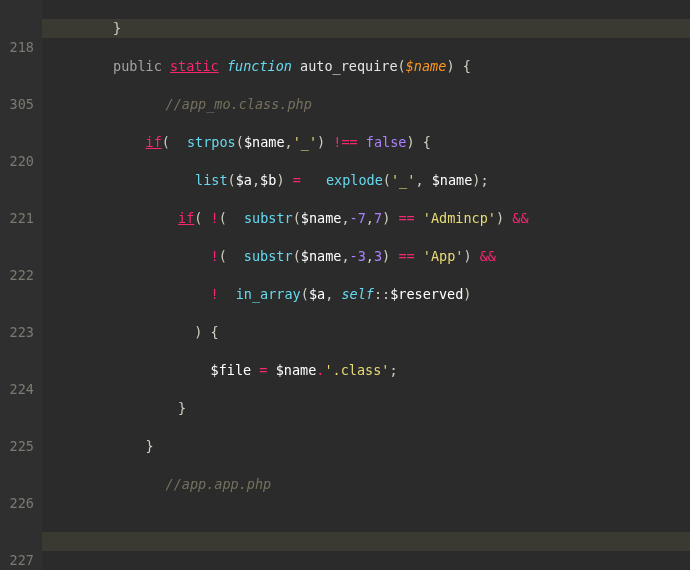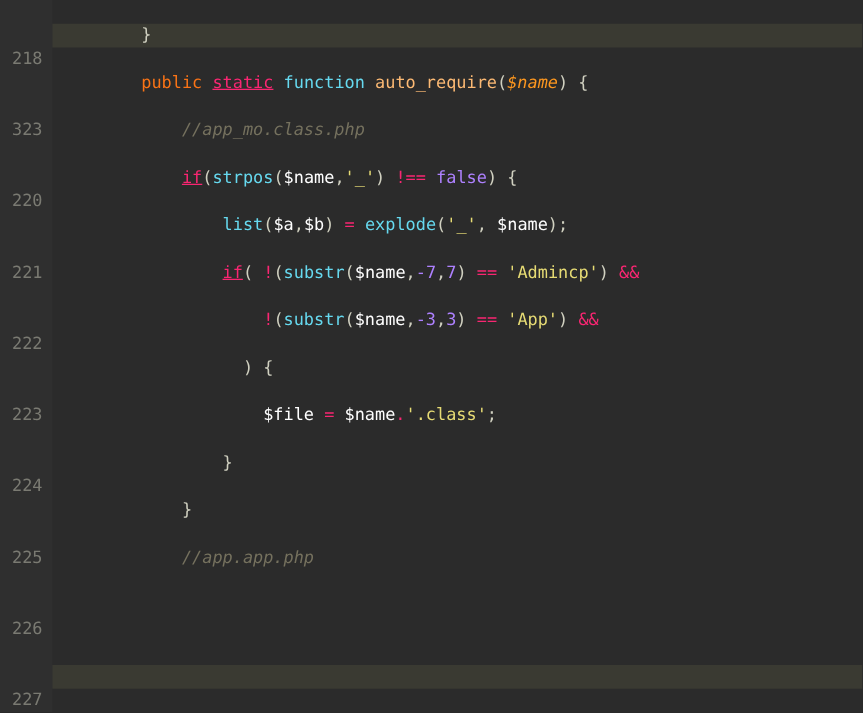--- a/index.html
+++ b/index.html
@@ -23,45 +23,45 @@
   }
   .gutter .ln{height:19px;}
   .code{
     position:absolute;left:42px;right:0;top:0;bottom:0;
     padding-left:6px;
   }
   .code .row{height:19px;}
   .hl{position:absolute;left:0;right:0;height:19px;background:#3a3a32;}
   
   .k-red{color:#f92672;text-decoration:underline;}            
-  .k-blue{color:#66d9ef;} 
-  .k-blue-n{color:#66d9ef;}         
-  .fn{color:#fdba74;}               
+  .k-blue{color:#66d9ef;font-style:italic;} 
+  .k-blue-n{color:#66d9ef;margin-left:17px;}         
+  .fn{color:#e5e5e5;}               
   .param{color:#fd971f;font-style:italic;} 
   .var{color:#ffffff;}              
   .str{color:#e6db74;}              
   .num{color:#ae81ff;}              
   .bool{color:#ae81ff;}             
   .op{color:#f92672;}               
-  .c{color:#75715e;font-style:italic;} 
+  .c{color:#75715e;font-style:italic;margin-left:20px;} 
   .p{color:#d0d0c0;}                
-  .kw-pub{color:#f97316;margin-top:20px;}
+  .kw-pub{color:#a3a3a3;margin-top:20px;}
 </style>
 </head>
 <body>
 
 <div class="editor">
 
   
   <div class="hl" style="top:19px"></div>
   <div class="hl" style="top:532px"></div>
 
   <div class="gutter">
     <div class="ln">218</div>
-    <div class="ln">323</div>
+    <div class="ln">305</div>
     <div class="ln">220</div>
     <div class="ln">221</div>
     <div class="ln">222</div>
     <div class="ln">223</div>
     <div class="ln">224</div>
     <div class="ln">225</div>
     <div class="ln">226</div>
     <div class="ln">227</div>
     
     
@@ -86,20 +86,21 @@
   </div>
 
   <div class="code">
 <div class="row">        <span class="p">}</span></div>
 <div class="row">        <span class="kw-pub">public</span> <span class="k-red">static</span> <span class="k-blue">function</span> <span class="fn">auto_require</span><span class="p">(</span><span class="param">$name</span><span class="p">)</span> <span class="p">{</span></div>
 <div class="row">            <span class="c">//app_mo.class.php</span></div>
 <div class="row">            <span class="k-red">if</span><span class="p">(</span><span class="k-blue-n">strpos</span><span class="p">(</span><span class="var">$name</span><span class="p">,</span><span class="str">'_'</span><span class="p">)</span> <span class="op">!==</span> <span class="bool">false</span><span class="p">)</span> <span class="p">{</span></div>
 <div class="row">                <span class="k-blue-n">list</span><span class="p">(</span><span class="var">$a</span><span class="p">,</span><span class="var">$b</span><span class="p">)</span> <span class="op">=</span> <span class="k-blue-n">explode</span><span class="p">(</span><span class="str">'_'</span><span class="p">,</span> <span class="var">$name</span><span class="p">)</span><span class="p">;</span></div>
 <div class="row">                <span class="k-red">if</span><span class="p">(</span> <span class="op">!</span><span class="p">(</span><span class="k-blue-n">substr</span><span class="p">(</span><span class="var">$name</span><span class="p">,</span><span class="num">-7</span><span class="p">,</span><span class="num">7</span><span class="p">)</span> <span class="op">==</span> <span class="str">'Admincp'</span><span class="p">)</span> <span class="op">&amp;&amp;</span></div>
 <div class="row">                    <span class="op">!</span><span class="p">(</span><span class="k-blue-n">substr</span><span class="p">(</span><span class="var">$name</span><span class="p">,</span><span class="num">-3</span><span class="p">,</span><span class="num">3</span><span class="p">)</span> <span class="op">==</span> <span class="str">'App'</span><span class="p">)</span> <span class="op">&amp;&amp;</span></div>
+<div class="row">                    <span class="op">!</span><span class="k-blue-n">in_array</span><span class="p">(</span><span class="var">$a</span><span class="p">,</span> <span class="k-blue">self</span><span class="p">::</span><span class="var">$reserved</span><span class="p">)</span></div>
 <div class="row">                  <span class="p">)</span> <span class="p">{</span></div>
 <div class="row">                    <span class="var">$file</span> <span class="op">=</span> <span class="var">$name</span><span class="op">.</span><span class="str">'.class'</span><span class="p">;</span></div>
 <div class="row">                <span class="p">}</span></div>
 <div class="row">            <span class="p">}</span></div>
 <div class="row">            <span class="c">//app.app.php</span></div>
 
 
 
 
 

